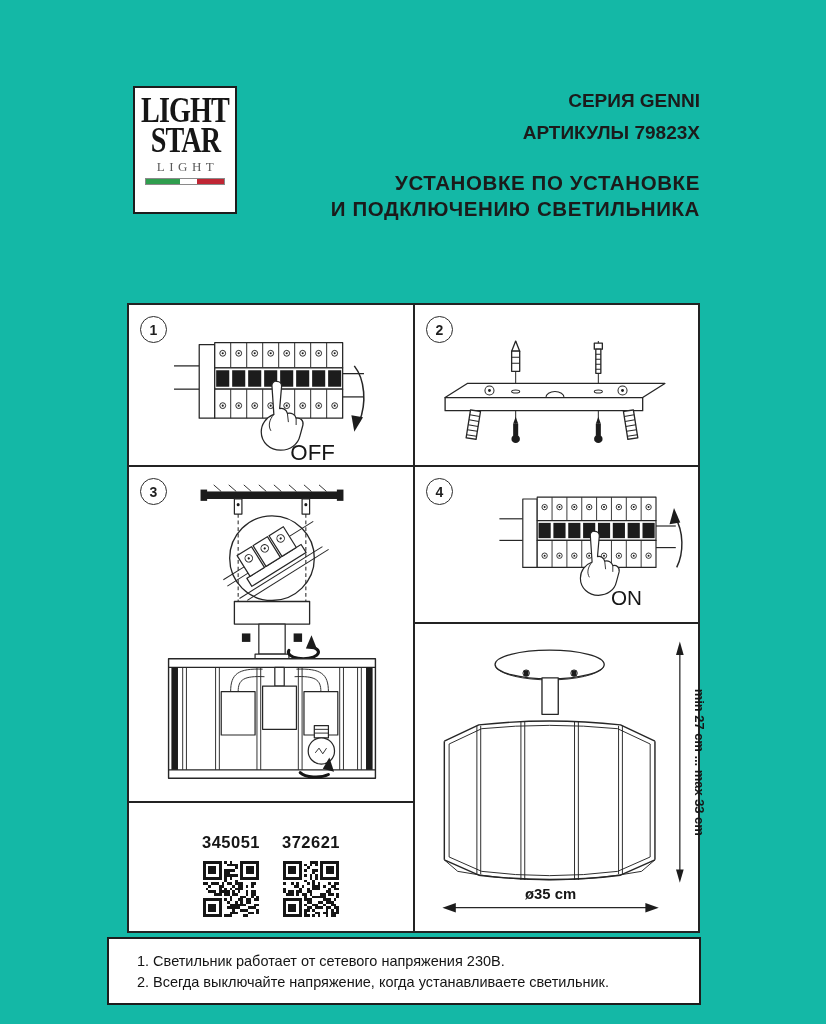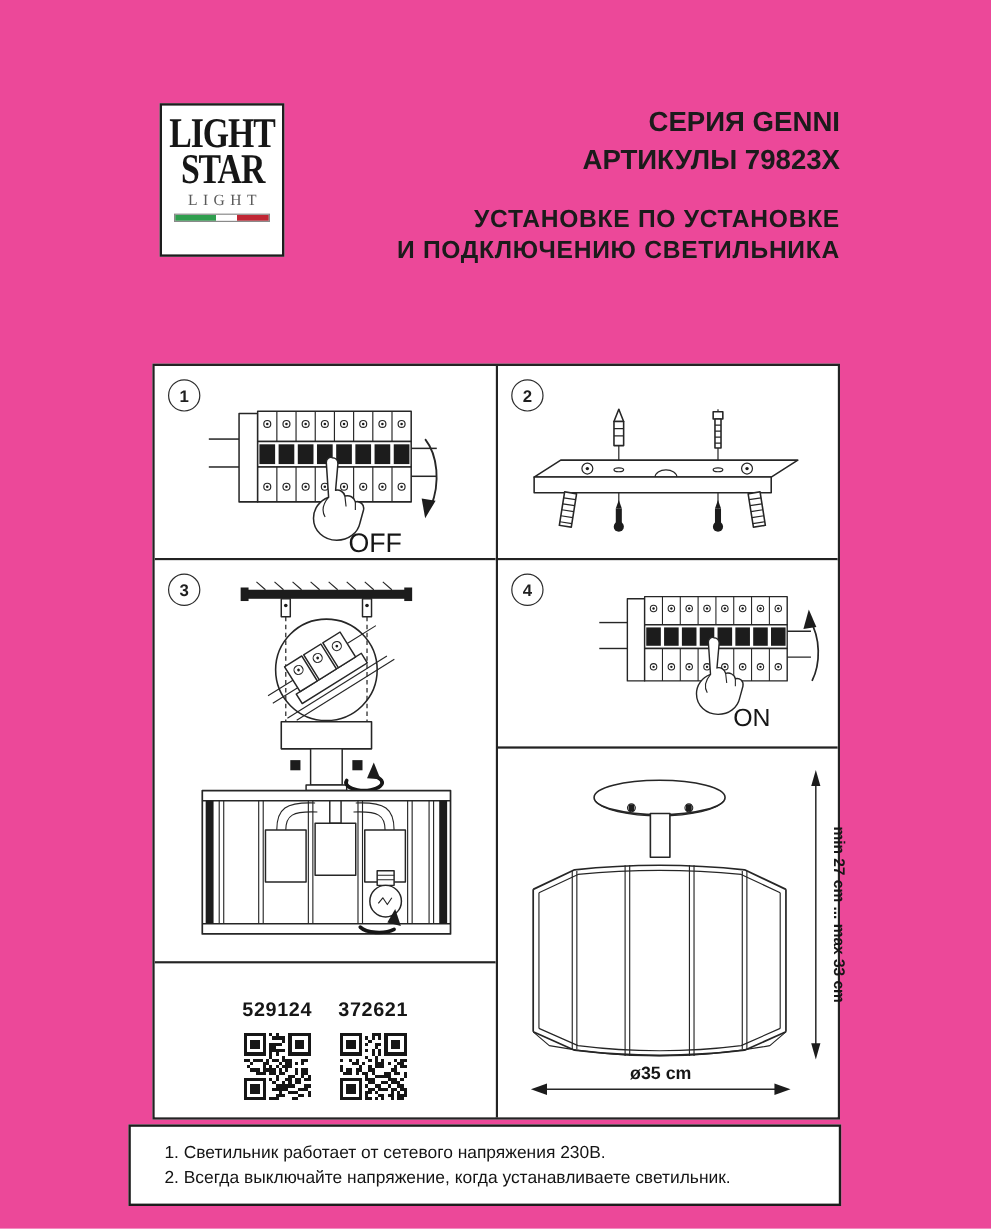--- a/index.html
+++ b/index.html
@@ -1,31 +1,31 @@
 <!DOCTYPE html>
 <html><head>
 <meta charset="utf-8">
 <style>
   * { margin:0; padding:0; box-sizing:border-box; }
   html,body { background:#fff; }
   body { font-family:"Liberation Sans", sans-serif; color:#1f1f1f; }
-  .page { position:relative; width:826px; height:1024px; background:#ec4899; overflow:hidden; }
+  .page { position:relative; width:826px; height:1024px; background:#14b8a6; overflow:hidden; }
 
   
   .logo-box { position:absolute; left:133px; top:86px; width:104px; height:128px;
               border:2px solid #1d1d1d; display:flex; flex-direction:column; align-items:center; padding-top:7px; background:#fff; }
   .logo-word { font-family:"Liberation Serif", serif; font-weight:bold; font-size:32px; line-height:30px;
                color:#161616; transform:scale(.88,1.1); letter-spacing:-1px; }
   .logo-group { font-family:"Liberation Serif", serif; font-size:13px; letter-spacing:4.5px;
                 color:#5a5a5a; margin-top:4px; padding-left:5px; }
   .logo-flag { width:80px; height:7px; margin-top:3px; border:1px solid #8a8a8a; }
 
   
   .hdr { position:absolute; top:85px; right:126px; text-align:right; }
-  .hdr-sub { font-size:23px; font-weight:bold; line-height:32px; color:#1b1b1b; }
+  .hdr-sub { font-size:19px; font-weight:bold; line-height:32px; color:#1b1b1b; }
   .hdr-title { margin-top:21px; font-size:20.5px; font-weight:bold; line-height:26px; letter-spacing:.6px; color:#1b1b1b; }
 
   
   .grid { position:absolute; left:127px; top:303px; width:573px; height:630px; border:2px solid #232323; display:flex; background:#fff; }
   .col-left  { width:286px; border-right:2px solid #232323; display:flex; flex-direction:column; }
   .col-right { flex:1; display:flex; flex-direction:column; }
   .cell { position:relative; background:#fff; }
   .c1 { height:162px; border-bottom:2px solid #232323; }
   .c3 { height:336px; border-bottom:2px solid #232323; }
   .cqr { flex:1; }
@@ -217,21 +217,21 @@
           <circle class="wh" cx="172.5" cy="285" r="14"></circle>
           <path class="ln2" d="M166,287 l4,-5 l4,6 l4,-6"></path>
           <path class="thick" d="M150,308 a18,8 0 0 0 30,2"></path>
           <polygon class="fl" points="174,304 186,307 181,292"></polygon>
         </svg>
       </div>
 
       <div class="cell cqr">
         <div class="qr-row">
           <div class="qr-col">
-            <div class="qr-label">529124</div>
+            <div class="qr-label">345051</div>
             <div class="qr-code"><svg viewBox="0 0 100 100" width="100%" height="100%" fill="#161616" shape-rendering="crispEdges">
                   <rect x="38.10" y="0.00" width="4.76" height="4.76"></rect>
                   <rect x="47.62" y="0.00" width="4.76" height="4.76"></rect>
                   <rect x="42.86" y="4.76" width="4.76" height="4.76"></rect>
                   <rect x="47.62" y="4.76" width="4.76" height="4.76"></rect>
                   <rect x="52.38" y="4.76" width="4.76" height="4.76"></rect>
                   <rect x="57.14" y="4.76" width="4.76" height="4.76"></rect>
                   <rect x="57.14" y="9.52" width="4.76" height="4.76"></rect>
                   <rect x="38.10" y="14.29" width="4.76" height="4.76"></rect>
                   <rect x="42.86" y="14.29" width="4.76" height="4.76"></rect>

